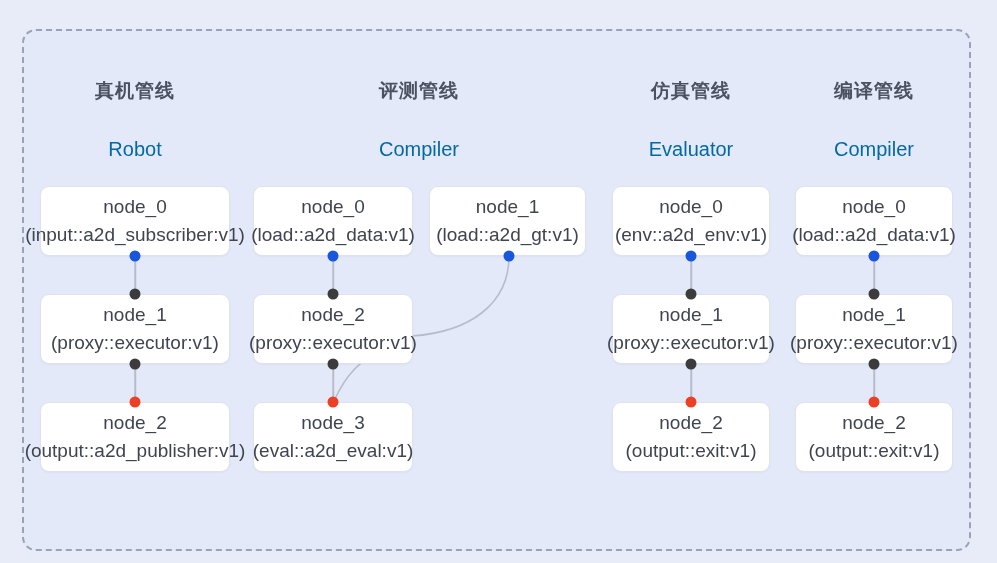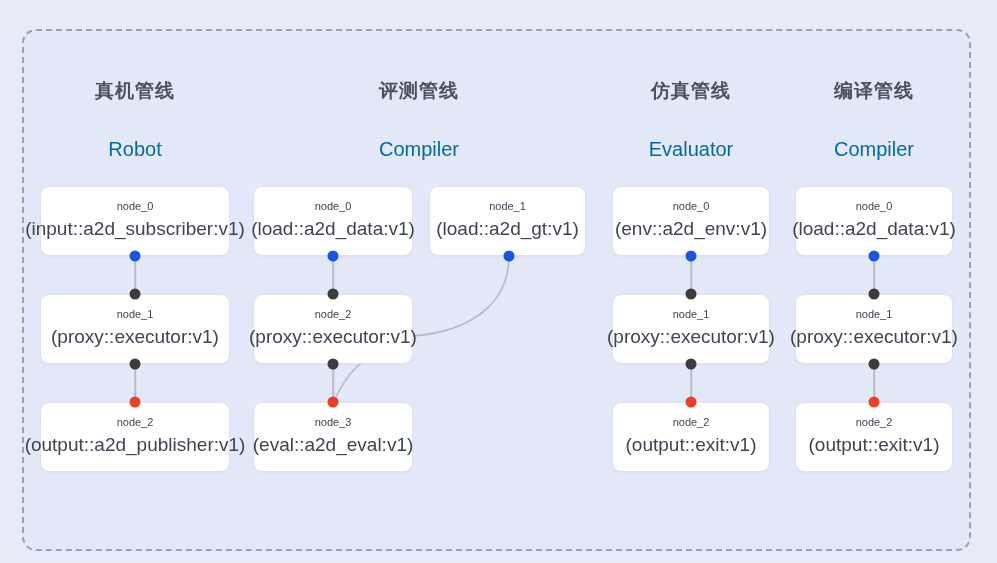--- a/index.html
+++ b/index.html
@@ -62,21 +62,21 @@
     border: 1px solid #dfe2e8;
     border-radius: 9px;
     display: flex;
     flex-direction: column;
     align-items: center;
     justify-content: center;
     z-index: 4;
     box-shadow: 0 1px 2px rgba(60,70,100,0.05);
   }
   .node-title {
-    font-size: 11px;
+    font-size: 19px;
     color: #3f4450;
     line-height: 1.45;
   }
   .node-sub {
     font-size: 19px;
     color: #3f4450;
     line-height: 1.45;
   }
 
   

